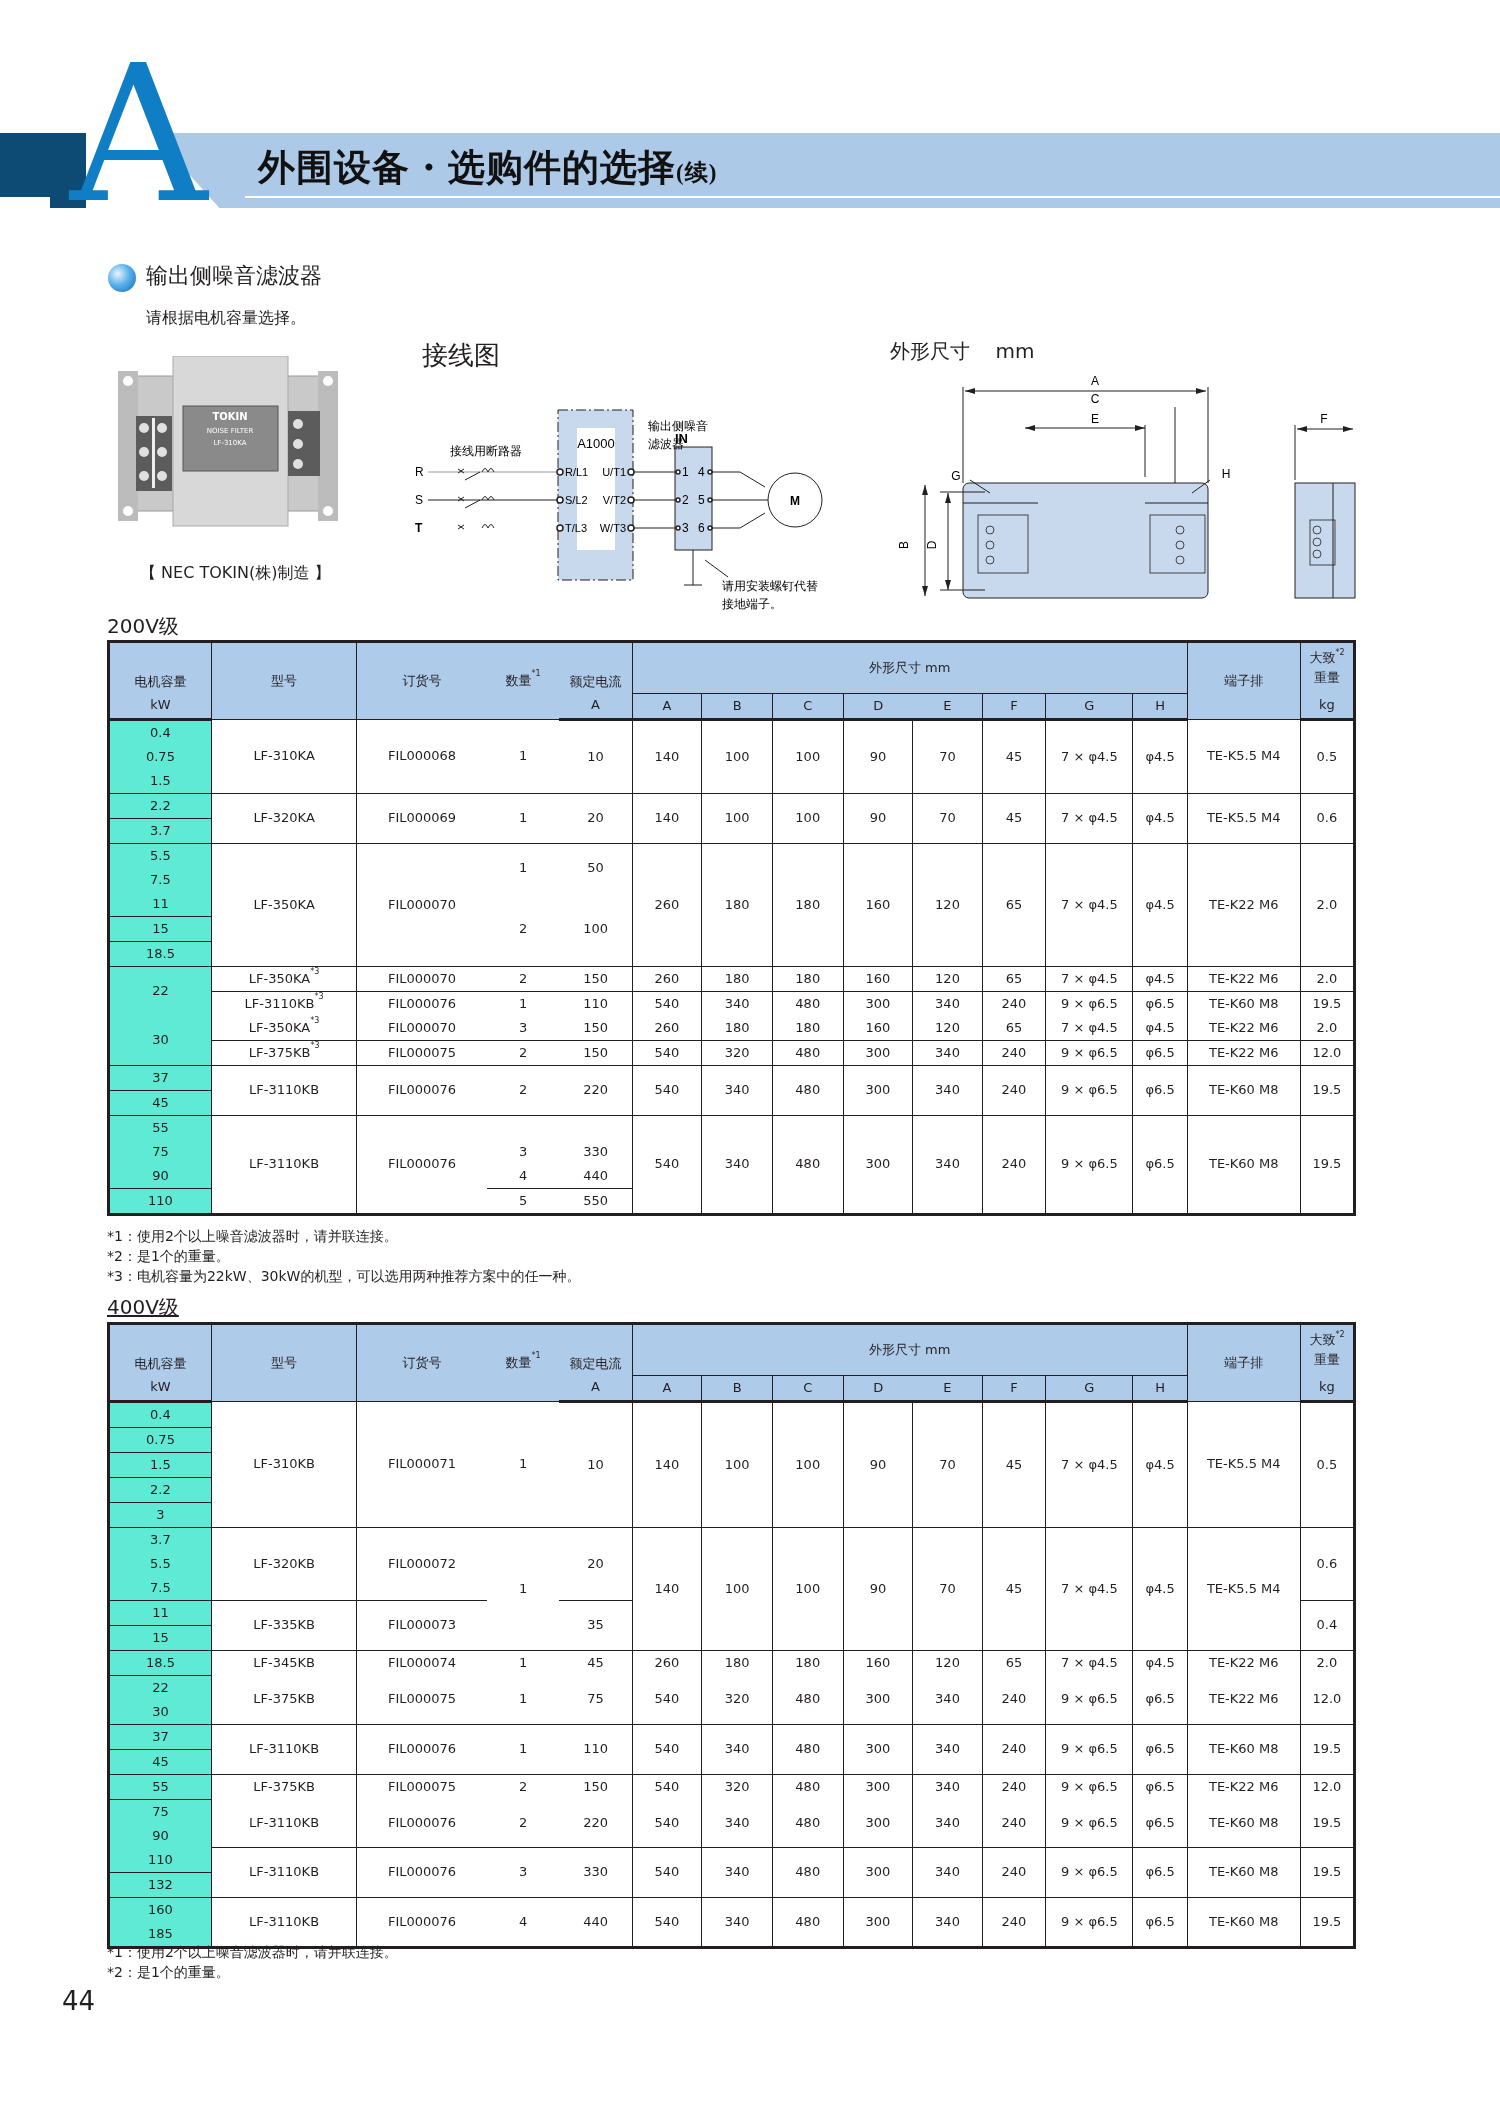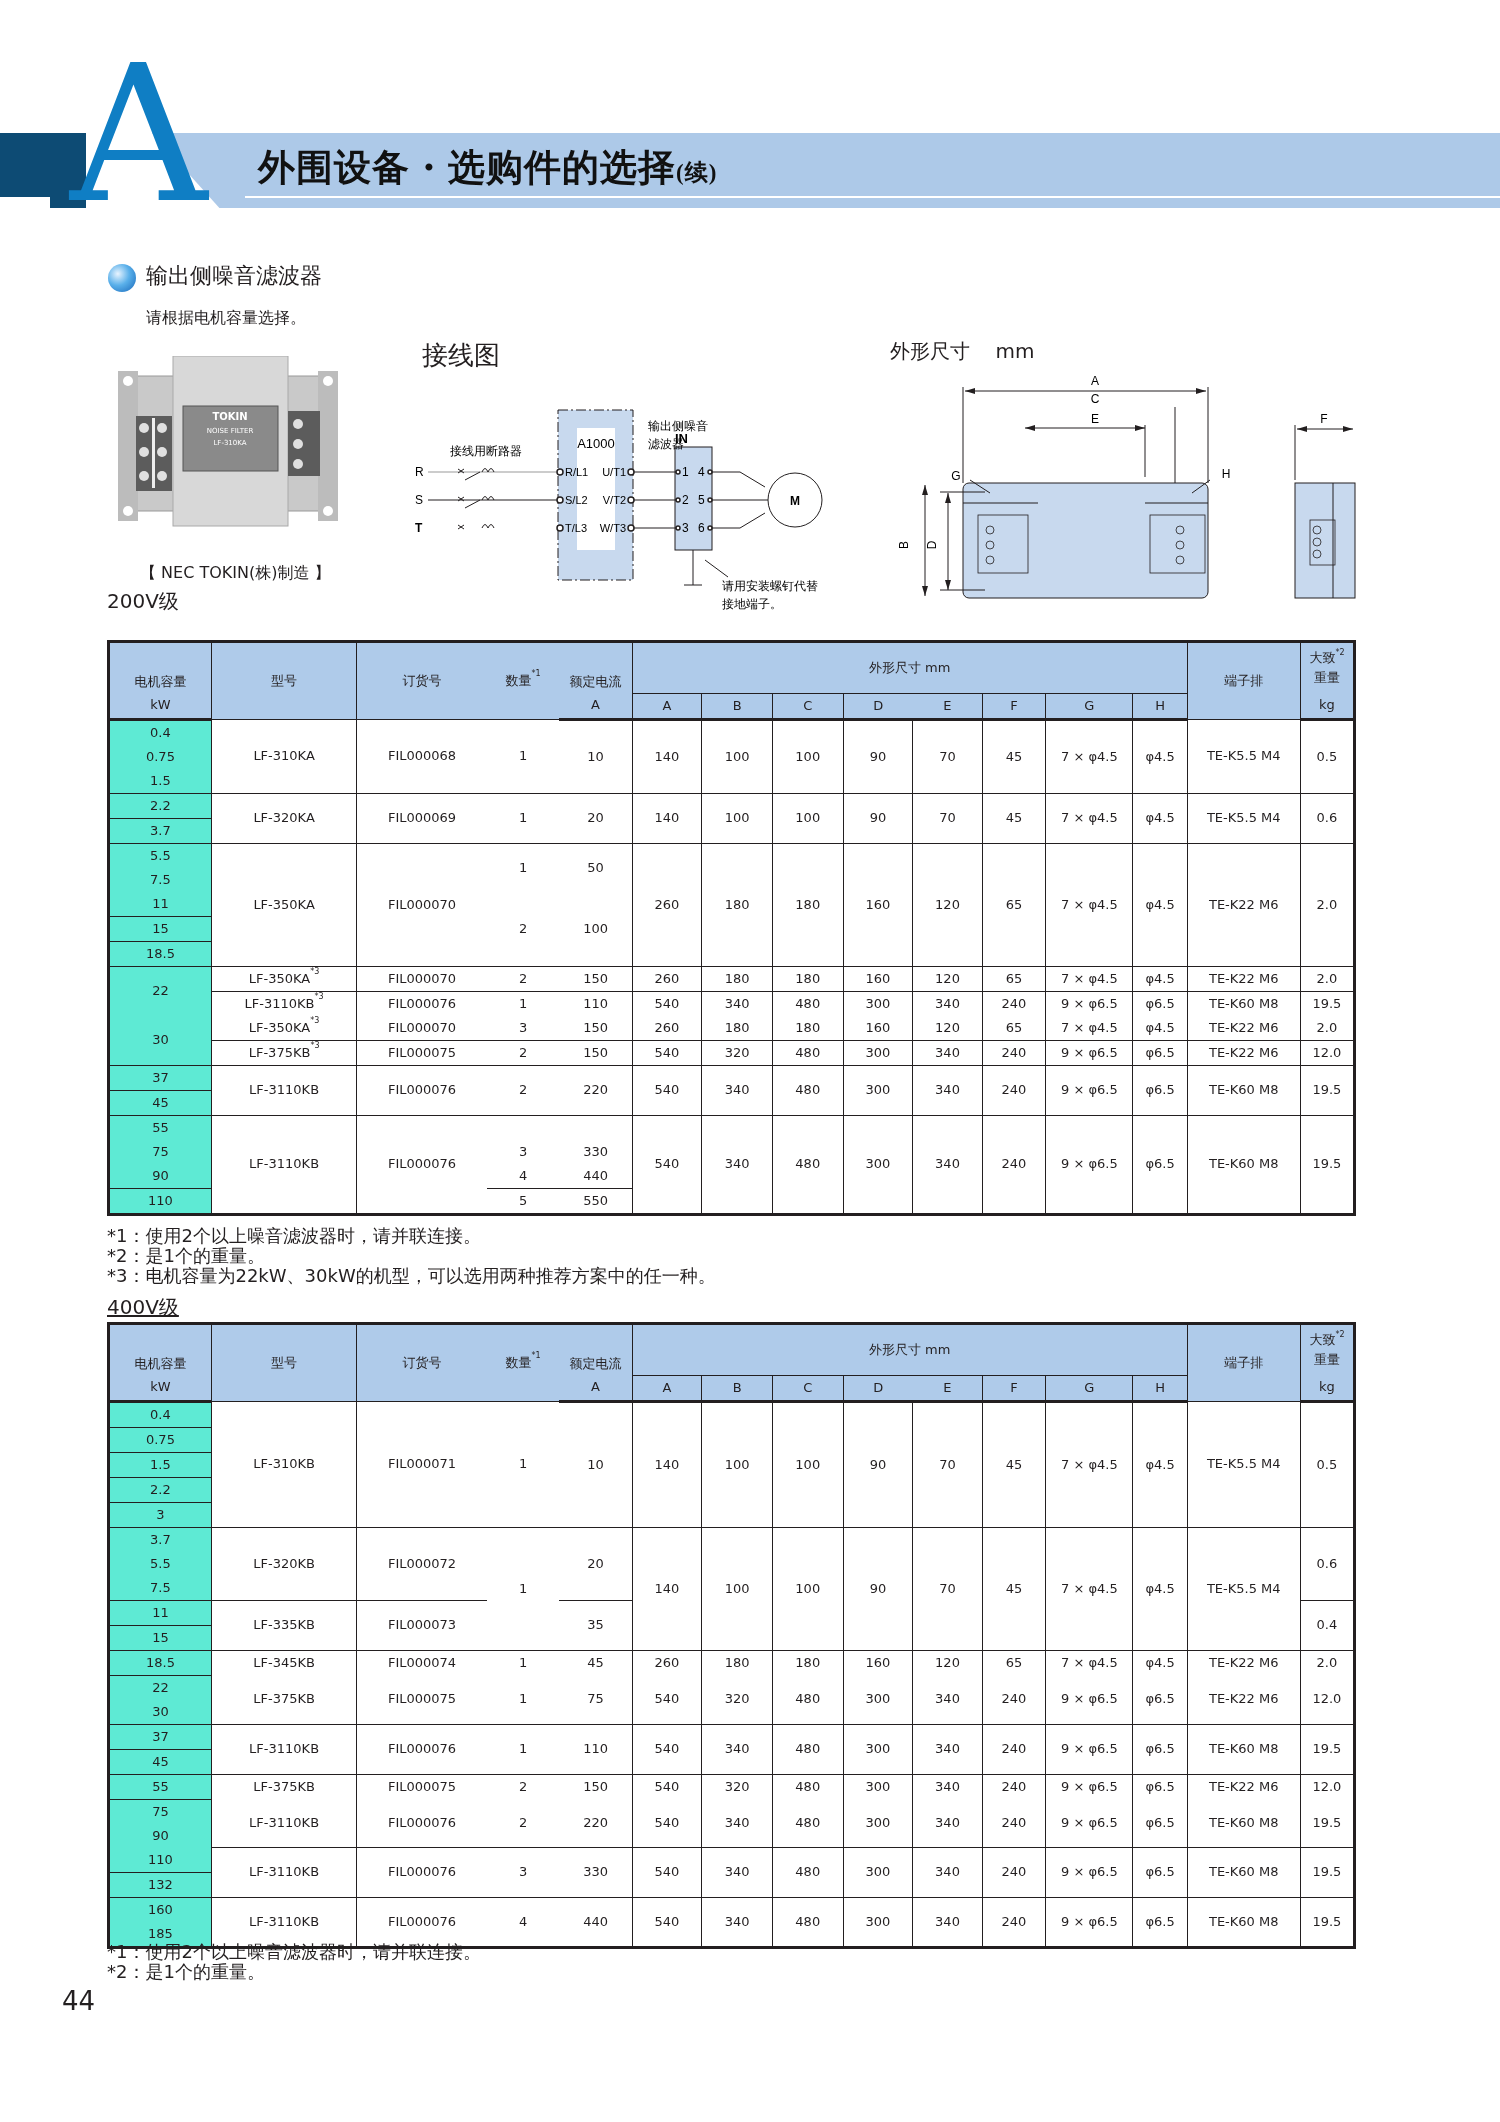--- a/index.html
+++ b/index.html
@@ -30,21 +30,21 @@
   table.spec thead th{background:#afcbea;}
   table.spec thead tr.h2 th{border-bottom:3px solid #231f20;text-align:center;}
   table.spec .kw{background:#5eead4;}
   table.spec{border:3px solid #231f20;}
   .nb{border-top:none !important;border-bottom:none !important;}
   .nbt{border-top:none !important;}
   .nbb{border-bottom:none !important;}
   .nl{border-left:none !important;}
   .nr{border-right:none !important;}
   sup{font-size:8px;vertical-align:top;line-height:10px;}
-  .notes{left:107px;font-size:18px;line-height:20px;}
+  .notes{left:107px;font-size:14px;line-height:20px;}
   .page-no{left:62px;top:1986px;font-size:26px;}
 </style>
 </head>
 <body>
 
 <div class="abs banner-dark"></div>
 <div class="abs banner-dark2"></div>
 <div class="abs banner-light"></div>
 <div class="abs banner-line"></div>
 <div class="abs big-a">A</div>
@@ -211,21 +211,21 @@
       <circle cx="110" cy="195" r="4"></circle>
     <circle cx="300" cy="165" r="4"></circle>
       <circle cx="300" cy="180" r="4"></circle>
       <circle cx="300" cy="195" r="4"></circle>
     <circle cx="437" cy="165" r="4"></circle>
       <circle cx="437" cy="177" r="4"></circle>
       <circle cx="437" cy="189" r="4"></circle>
   </g>
 </svg>
 
-<div class="abs grade" style="left:107px;top:588px;text-align:center;">200V级</div>
+<div class="abs grade" style="left:107px;top:613px;text-align:center;">200V级</div>
 <table class="spec" style="top:640px;">
   <colgroup>
     <col style="width:99px">
       <col style="width:140px">
       <col style="width:125px">
       <col style="width:70px">
       <col style="width:70px">
     <col style="width:67px">
       <col style="width:68px">
       <col style="width:68px">

